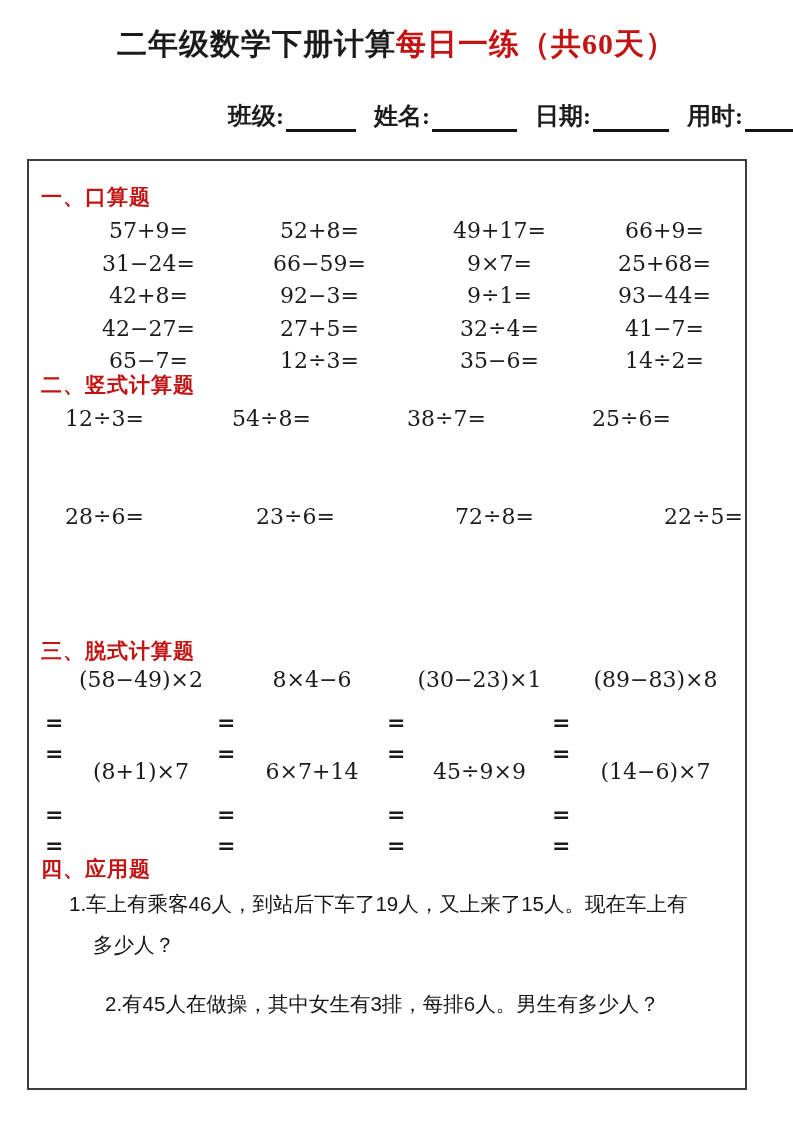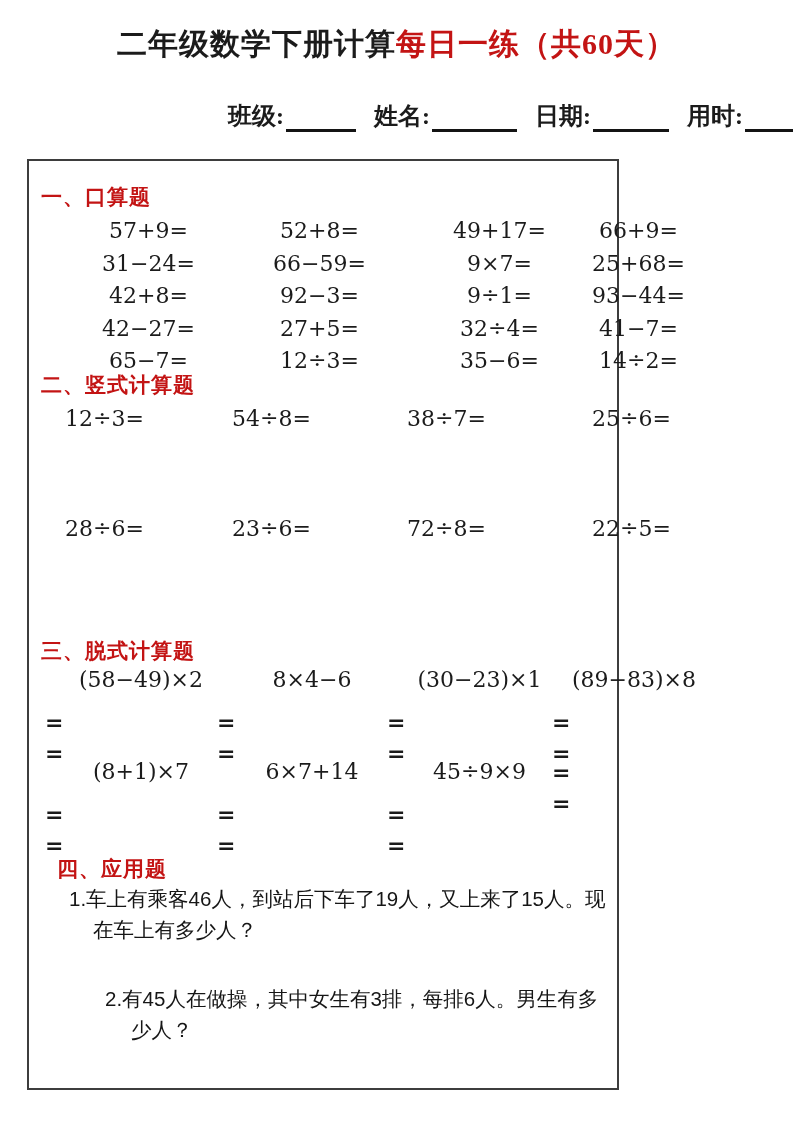--- a/index.html
+++ b/index.html
@@ -23,61 +23,61 @@
     white-space:nowrap;
   }
   .blank {
     display:inline-block; height:24px; border-bottom:3px solid #141414;
     vertical-align:bottom; margin-left:2px; margin-right:12px;
   }
   .b1 { width:70px; } .b2 { width:85px; } .b3 { width:76px; } .b4 { width:48px; margin-right:0; }
 
   
   .sheet {
-    position:absolute; left:27px; top:159px; width:592px; height:931px;
+    position:absolute; left:27px; top:159px; width:720px; height:931px;
     border:2px solid #3d3d3d; box-sizing:border-box; background:#fff;
   }
 
   .sec {
     position:absolute; margin:0; color:#c31414; font-weight:bold;
     font-family:"Liberation Serif", serif; font-size:21px; letter-spacing:1px;
     white-space:nowrap;
   }
   #sec-oral { top:22px; left:12px; }
   #sec-vertical { top:210px; left:12px; }
   #sec-stepwise { top:476px; left:12px; }
-  #sec-word { top:694px; left:12px;margin-left:16px; }
+  #sec-word { top:694px; left:12px; }
 
   .math { font-family:"DejaVu Serif", serif; font-size:22px; white-space:nowrap; }
 
   .grid4 {
     position:absolute; left:36px; right:8px; display:grid;
     grid-template-columns:167px 175px 185px 1fr;
   }
   #oral-grid { top:54px; grid-auto-rows:32.5px;text-align:center; }
   #oral-grid .math { line-height:32.5px; }
-  #vrow1 { top:242px; } #vrow2 { top:352px; }
+  #vrow1 { top:242px; } #vrow2 { top:340px;gap:24px; }
   #vrow1 .math, #vrow2 .math { line-height:32px; }
 
   .step-grid {
     position:absolute; left:16px; right:6px; display:grid;
     grid-template-columns:172px 170px 165px 1fr;
   }
   #srow1 { top:506px; } #srow2 { top:598px; }
   .step-cell .expr {
     font-family:"DejaVu Serif", serif; font-size:22px; padding-left:20px;
     height:42px; white-space:nowrap;text-align:center;
   }
   .step-cell .eq {
     font-family:"DejaVu Serif", serif; font-size:22px; font-weight:bold;
     height:31px; line-height:26px;
   }
 
   .word {
-    position:absolute; left:40px; font-size:20.5px; line-height:31px;
+    position:absolute; left:40px; font-size:20.5px; line-height:41px;
     font-family:"Liberation Sans", sans-serif; color:#161616;
   }
   #wp1 { top:722px; max-width:600px; padding-left:24px; text-indent:-24px; }
   #wp2 { top:822px; max-width:660px; padding-left:26px; text-indent:-26px;margin-left:36px; }
 
   .footer {
     position:absolute; top:1094px; left:0; width:100%; text-align:center;
     font-family:"DejaVu Sans", sans-serif; font-size:10px; letter-spacing:1px;
     color:#4d7c0f; white-space:nowrap;margin-top:40px;
   }
@@ -167,20 +167,21 @@
       <div class="expr">6×7+14</div>
       <div class="eq">=</div>
       <div class="eq">=</div>
     </div>
     <div class="step-cell">
       <div class="expr">45÷9×9</div>
       <div class="eq">=</div>
       <div class="eq">=</div>
     </div>
     <div class="step-cell">
+      <div class="expr">(14−6)×7</div>
       <div class="eq">=</div>
       <div class="eq">=</div>
     </div>
   </div>
 
   <h2 class="sec" id="sec-word">四、应用题</h2>
   <div class="word" id="wp1">1.车上有乘客46人，到站后下车了19人，又上来了15人。现在车上有多少人？</div>
   <div class="word" id="wp2">2.有45人在做操，其中女生有3排，每排6人。男生有多少人？</div>
 
 </div>

